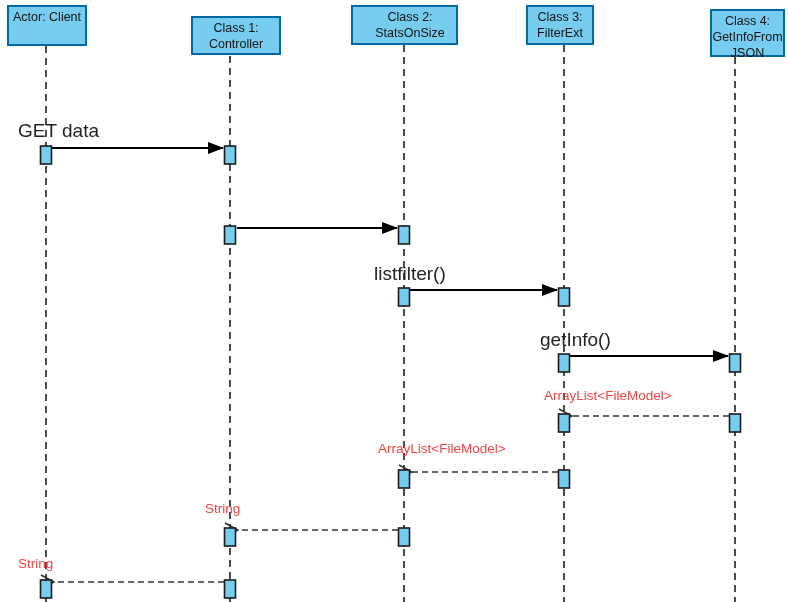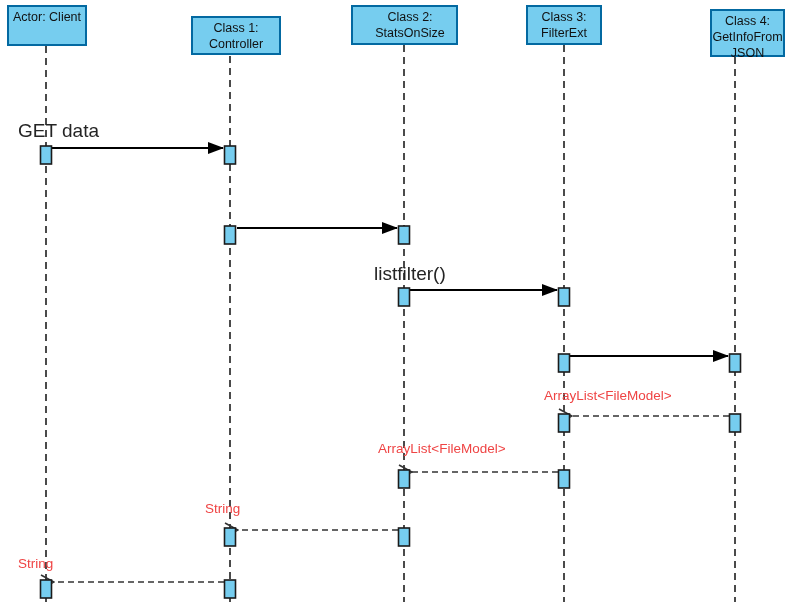--- a/index.html
+++ b/index.html
@@ -88,26 +88,27 @@
     <rect x="224.5" y="528" width="11" height="18" fill="#76CDEF" stroke="#1b1b1b" stroke-width="1.6"></rect>
     <rect x="224.5" y="580" width="11" height="18" fill="#76CDEF" stroke="#1b1b1b" stroke-width="1.6"></rect>
     <rect x="40.5" y="580" width="11" height="18" fill="#76CDEF" stroke="#1b1b1b" stroke-width="1.6"></rect>
   </svg>
 
   <div class="actor-box" style="left:7px;   top:5px; width:80px;  height:41px;">Actor: Client</div>
   <div class="actor-box" style="left:191px; top:16px; width:90px;  height:39px;">Class 1:
 Controller</div>
   <div class="actor-box" style="left:351px; top:5px; width:107px; height:40px;padding-left:11px;">Class 2:
 StatsOnSize</div>
-  <div class="actor-box" style="left:526px; top:5px; width:76px;  height:40px;">Class 3:
+  <div class="actor-box" style="left:526px; top:5px; width:68px;  height:40px;">Class 3:
 FilterExt</div>
   <div class="actor-box" style="left:698px; top:9px; width:75px;  height:48px;margin-left:12px;">Class 4:
 GetInfoFrom
 JSON</div>
 
   <div class="msg-label call" style="left:18px;  top:120px;">GET data</div>
   <div class="msg-label call" style="left:374px; top:263px;">listfilter()</div>
+  <div class="msg-label call" style="left:540px; top:329px;">getInfo()</div>
   <div class="msg-label ret" style="left:544px; top:388px;">ArrayList&lt;FileModel&gt;</div>
   <div class="msg-label ret" style="left:378px; top:441px;">ArrayList&lt;FileModel&gt;</div>
   <div class="msg-label ret" style="left:205px; top:501px;">String</div>
   <div class="msg-label ret" style="left:18px;  top:556px;">String</div>
 
 </div>
 
 </body></html>

